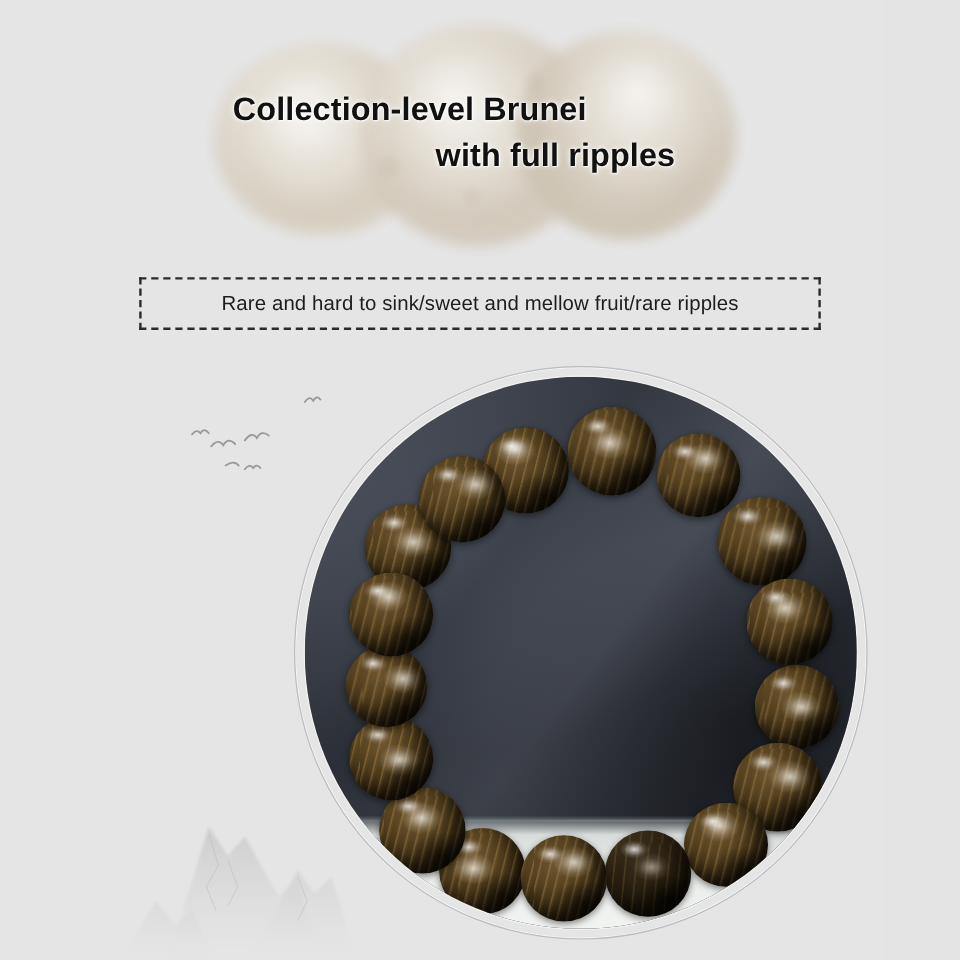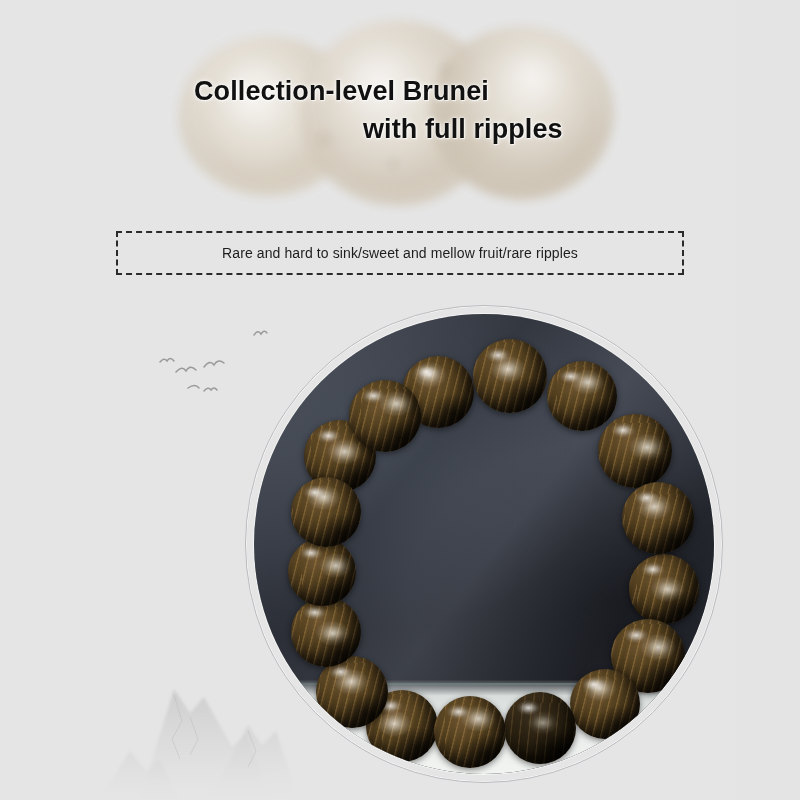--- a/index.html
+++ b/index.html
@@ -102,21 +102,21 @@
     width: 568px;
     height: 44px;
     border: 2px dashed #2b2b2b;
     box-sizing: border-box;
     display: flex;
     align-items: center;
     justify-content: center;
     z-index: 4;
   }
   .subtitle-text {
-    font-size: 14px;
+    font-size: 17px;
     font-weight: 400;
     color: #1d1d1d;
     letter-spacing: .1px;
     white-space: nowrap;
   }
 
   
   .birds { position: absolute; left: 148px; top: 315px; width: 130px; height: 90px; z-index: 3; }
 
   

